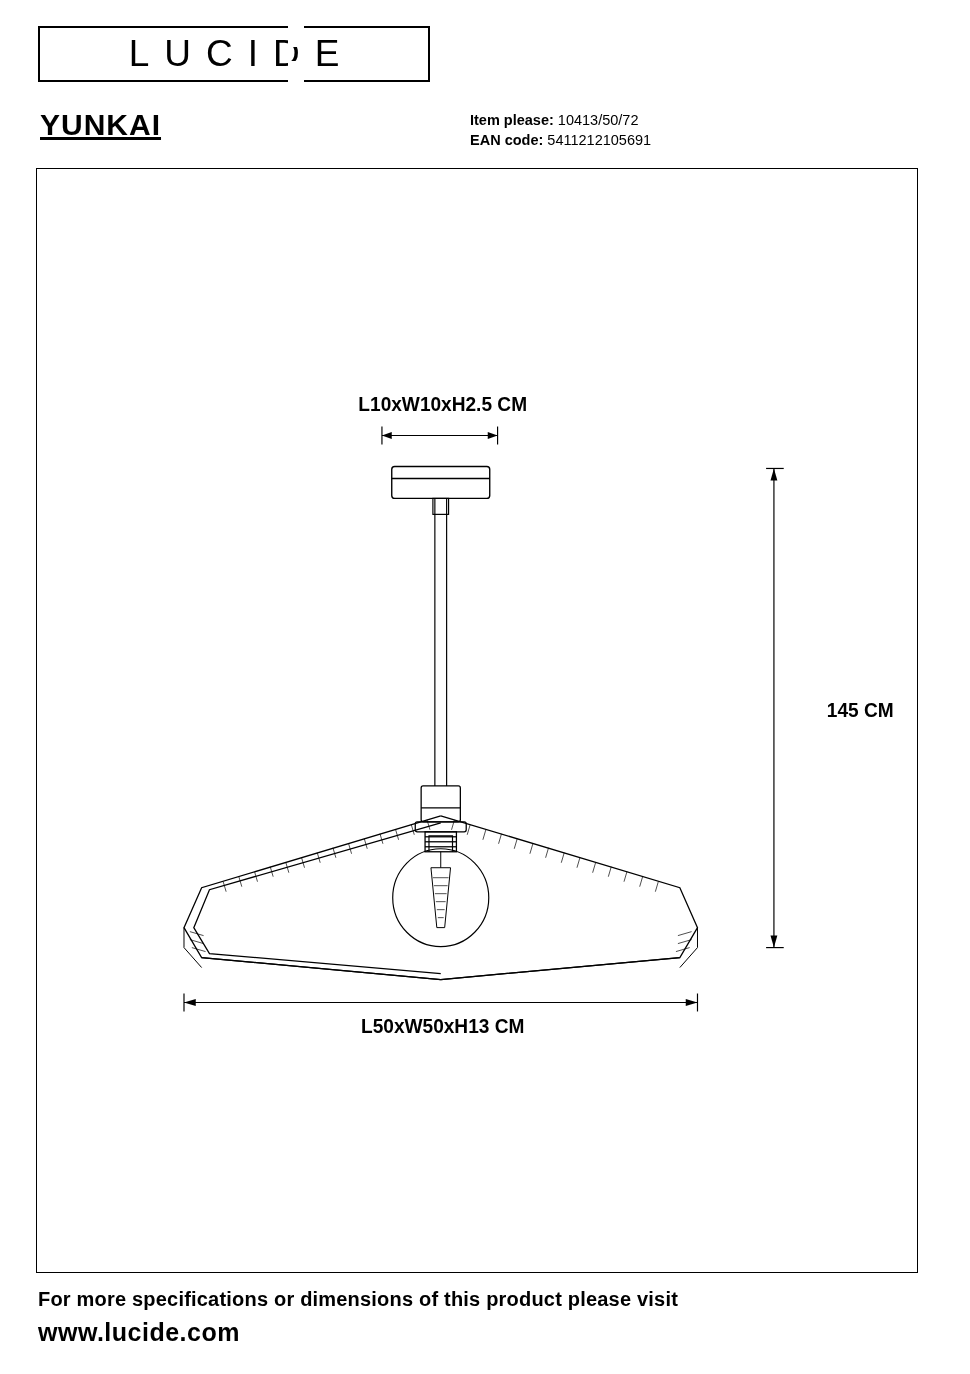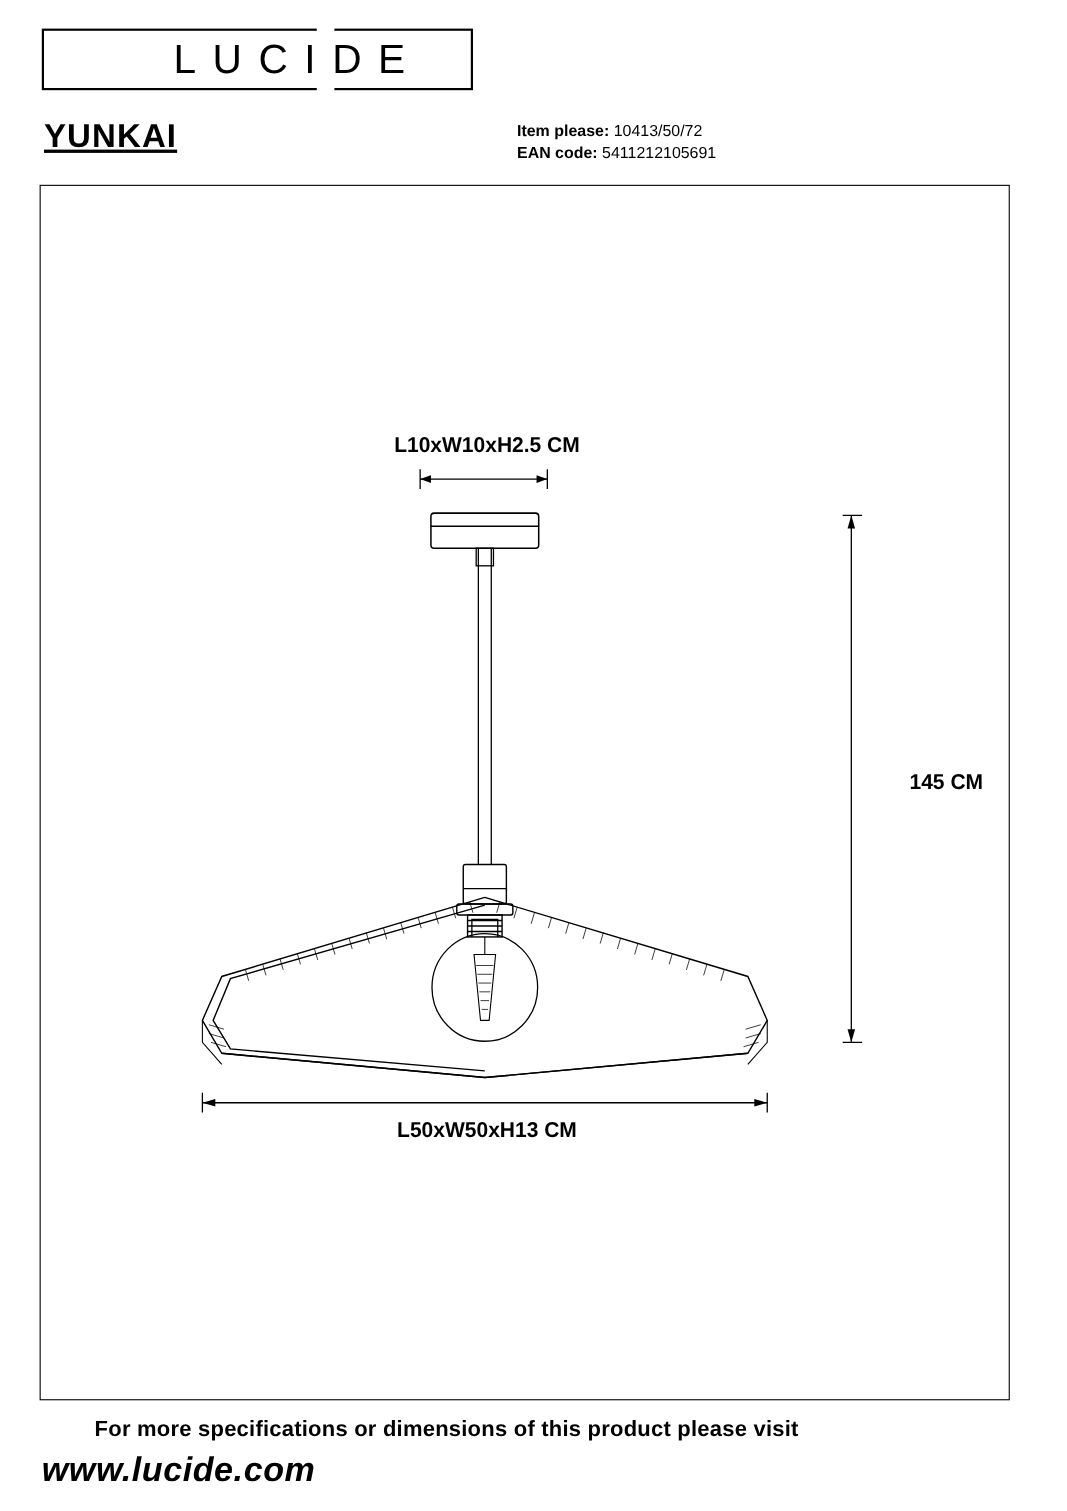--- a/index.html
+++ b/index.html
@@ -28,33 +28,32 @@
     position: absolute;
     left: 0;
     top: 8px;
     width: 392px;
     height: 56px;
     border: 2px solid #000;
     box-sizing: border-box;
   }
   .logo-text {
     position: absolute;
-    left: 17px;
+    left: 0;
     top: 0;
     width: 100%;
     height: 100%;
     display: flex;
     align-items: center;
     justify-content: center;
     font-size: 37px;
     font-weight: 400;
     letter-spacing: 15px;
     text-indent: 15px;
     font-family: "Liberation Sans", sans-serif;
-    padding-left: 12px;
   }
   
   .logo-notch {
     position: absolute;
     background: #ffffff;
     width: 16px;
   }
   .logo-notch.n1 { left: 248px; top: -3px; height: 22px; }
   .logo-notch.n2 { left: 248px; bottom: -3px; height: 22px; }
 
@@ -106,30 +105,28 @@
   }
 
   
   .footer-line1 {
     position: absolute;
     left: 38px;
     top: 1288px;
     font-size: 20px;
     font-weight: bold;
     letter-spacing: 0.2px;
-    margin-left: 48px;
   }
   .footer-line2 {
     position: absolute;
     left: 38px;
     top: 1318px;
-    font-size: 31px;
+    font-size: 25px;
     font-weight: bold;
     letter-spacing: 0.5px;
-    font-style: italic;
   }
 
   
 </style>
 </head>
 <body>
 
 <div class="header">
   <div class="logo-box">
     <div class="logo-text">LUCIDE</div>

